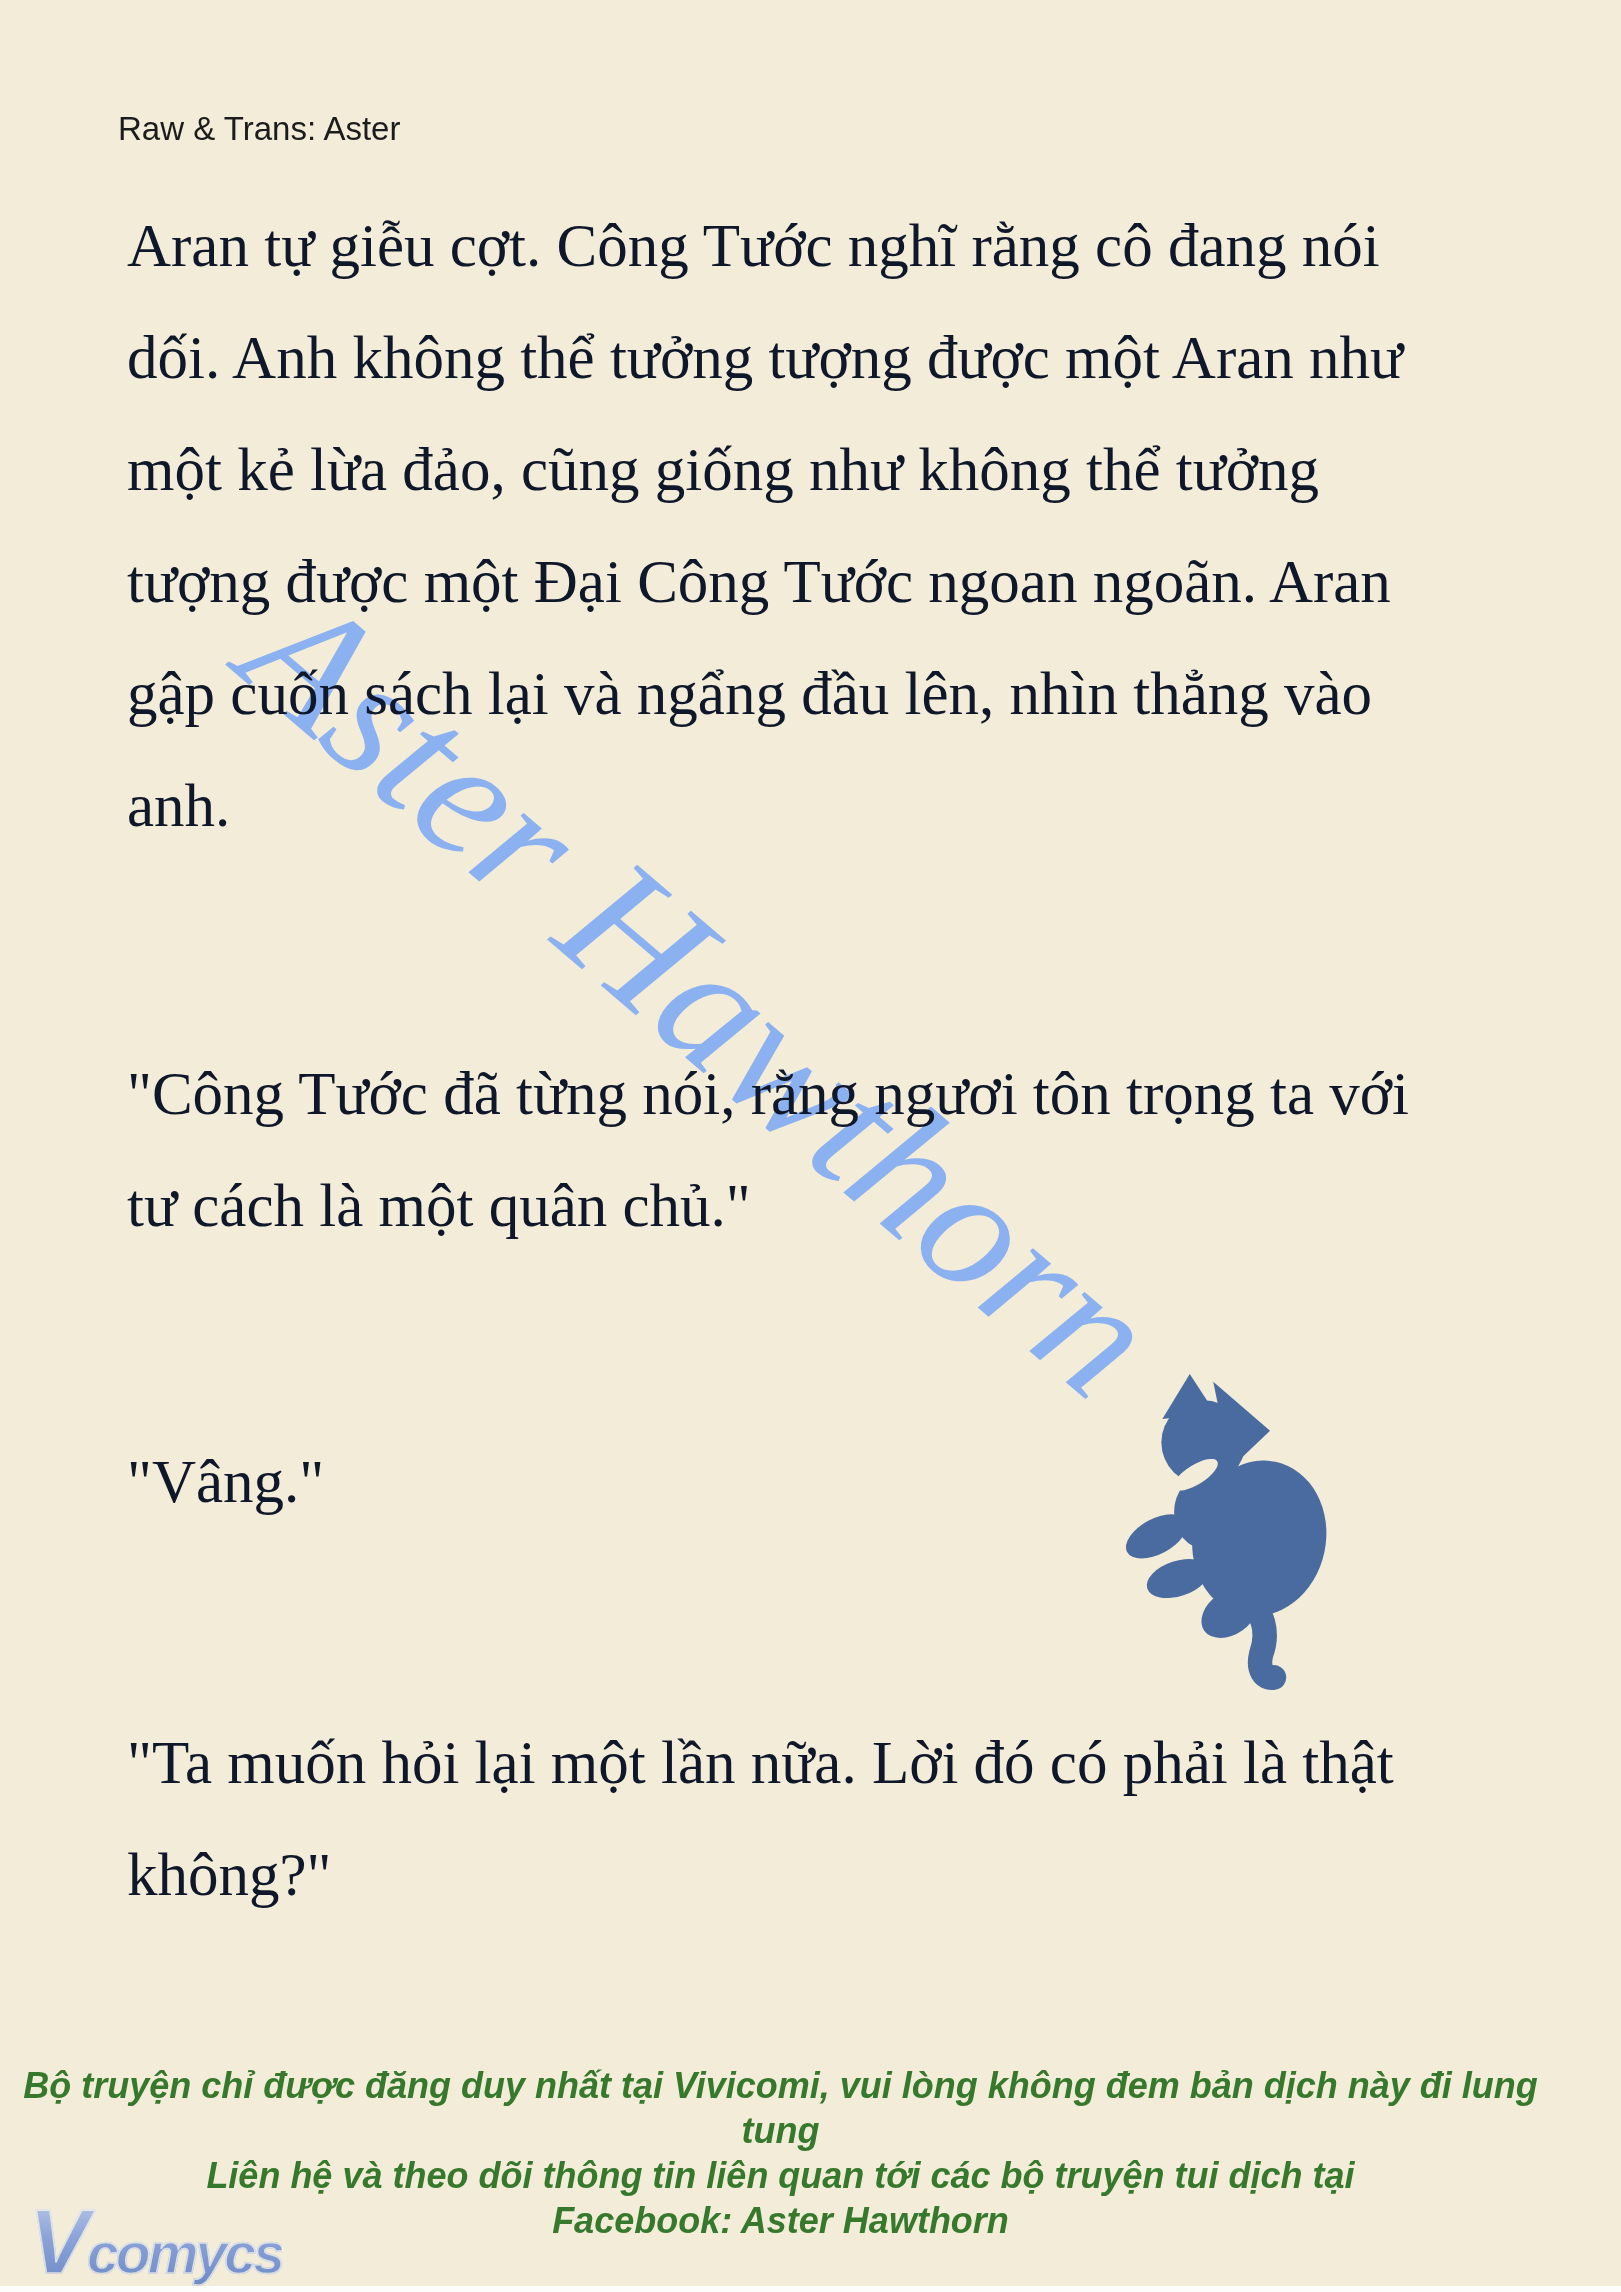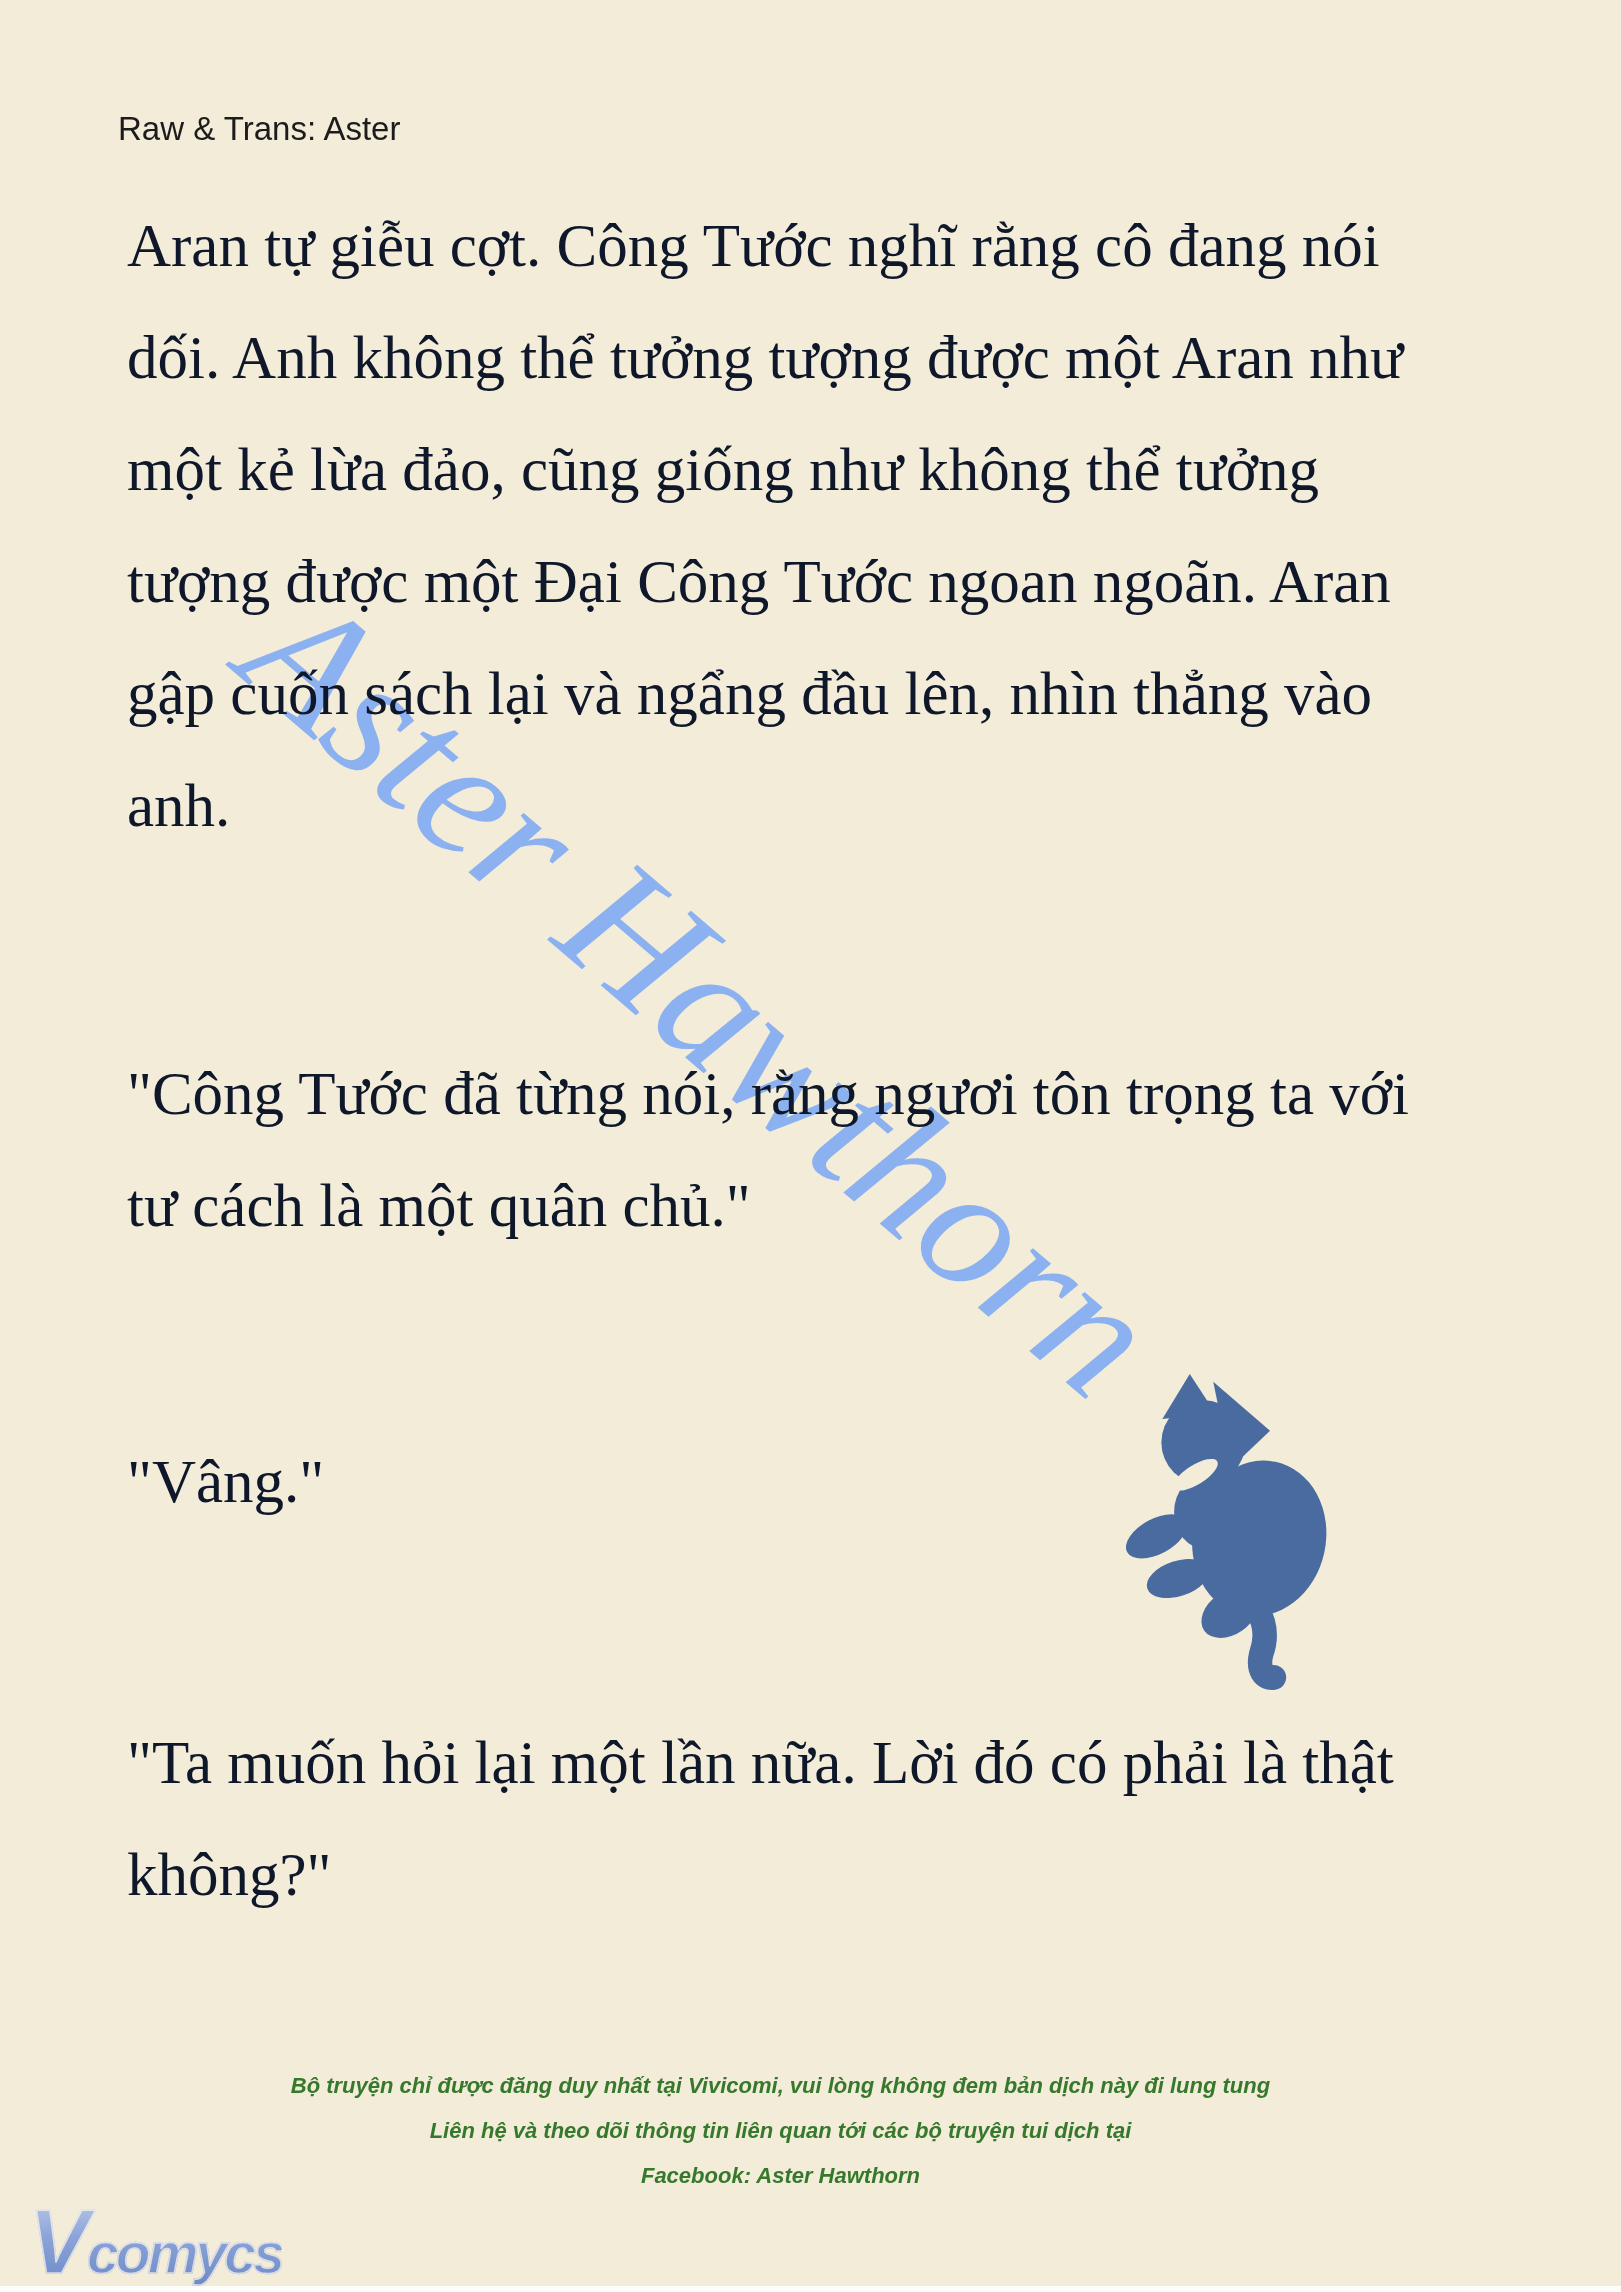--- a/index.html
+++ b/index.html
@@ -71,21 +71,21 @@
     left: 0;
     top: 2063px;
     width: 1549px;
     text-align: center;
     z-index: 2;
   }
   .footer div {
     font-family: "Liberation Sans", sans-serif;
     font-style: italic;
     font-weight: bold;
-    font-size: 22px;
+    font-size: 36px;
     line-height: 45px;
     color: #37792c;
     padding-left: 12px;
   }
 
   .logo {
     position: absolute;
     left: 29px;
     top: 2197px;
     z-index: 2;

